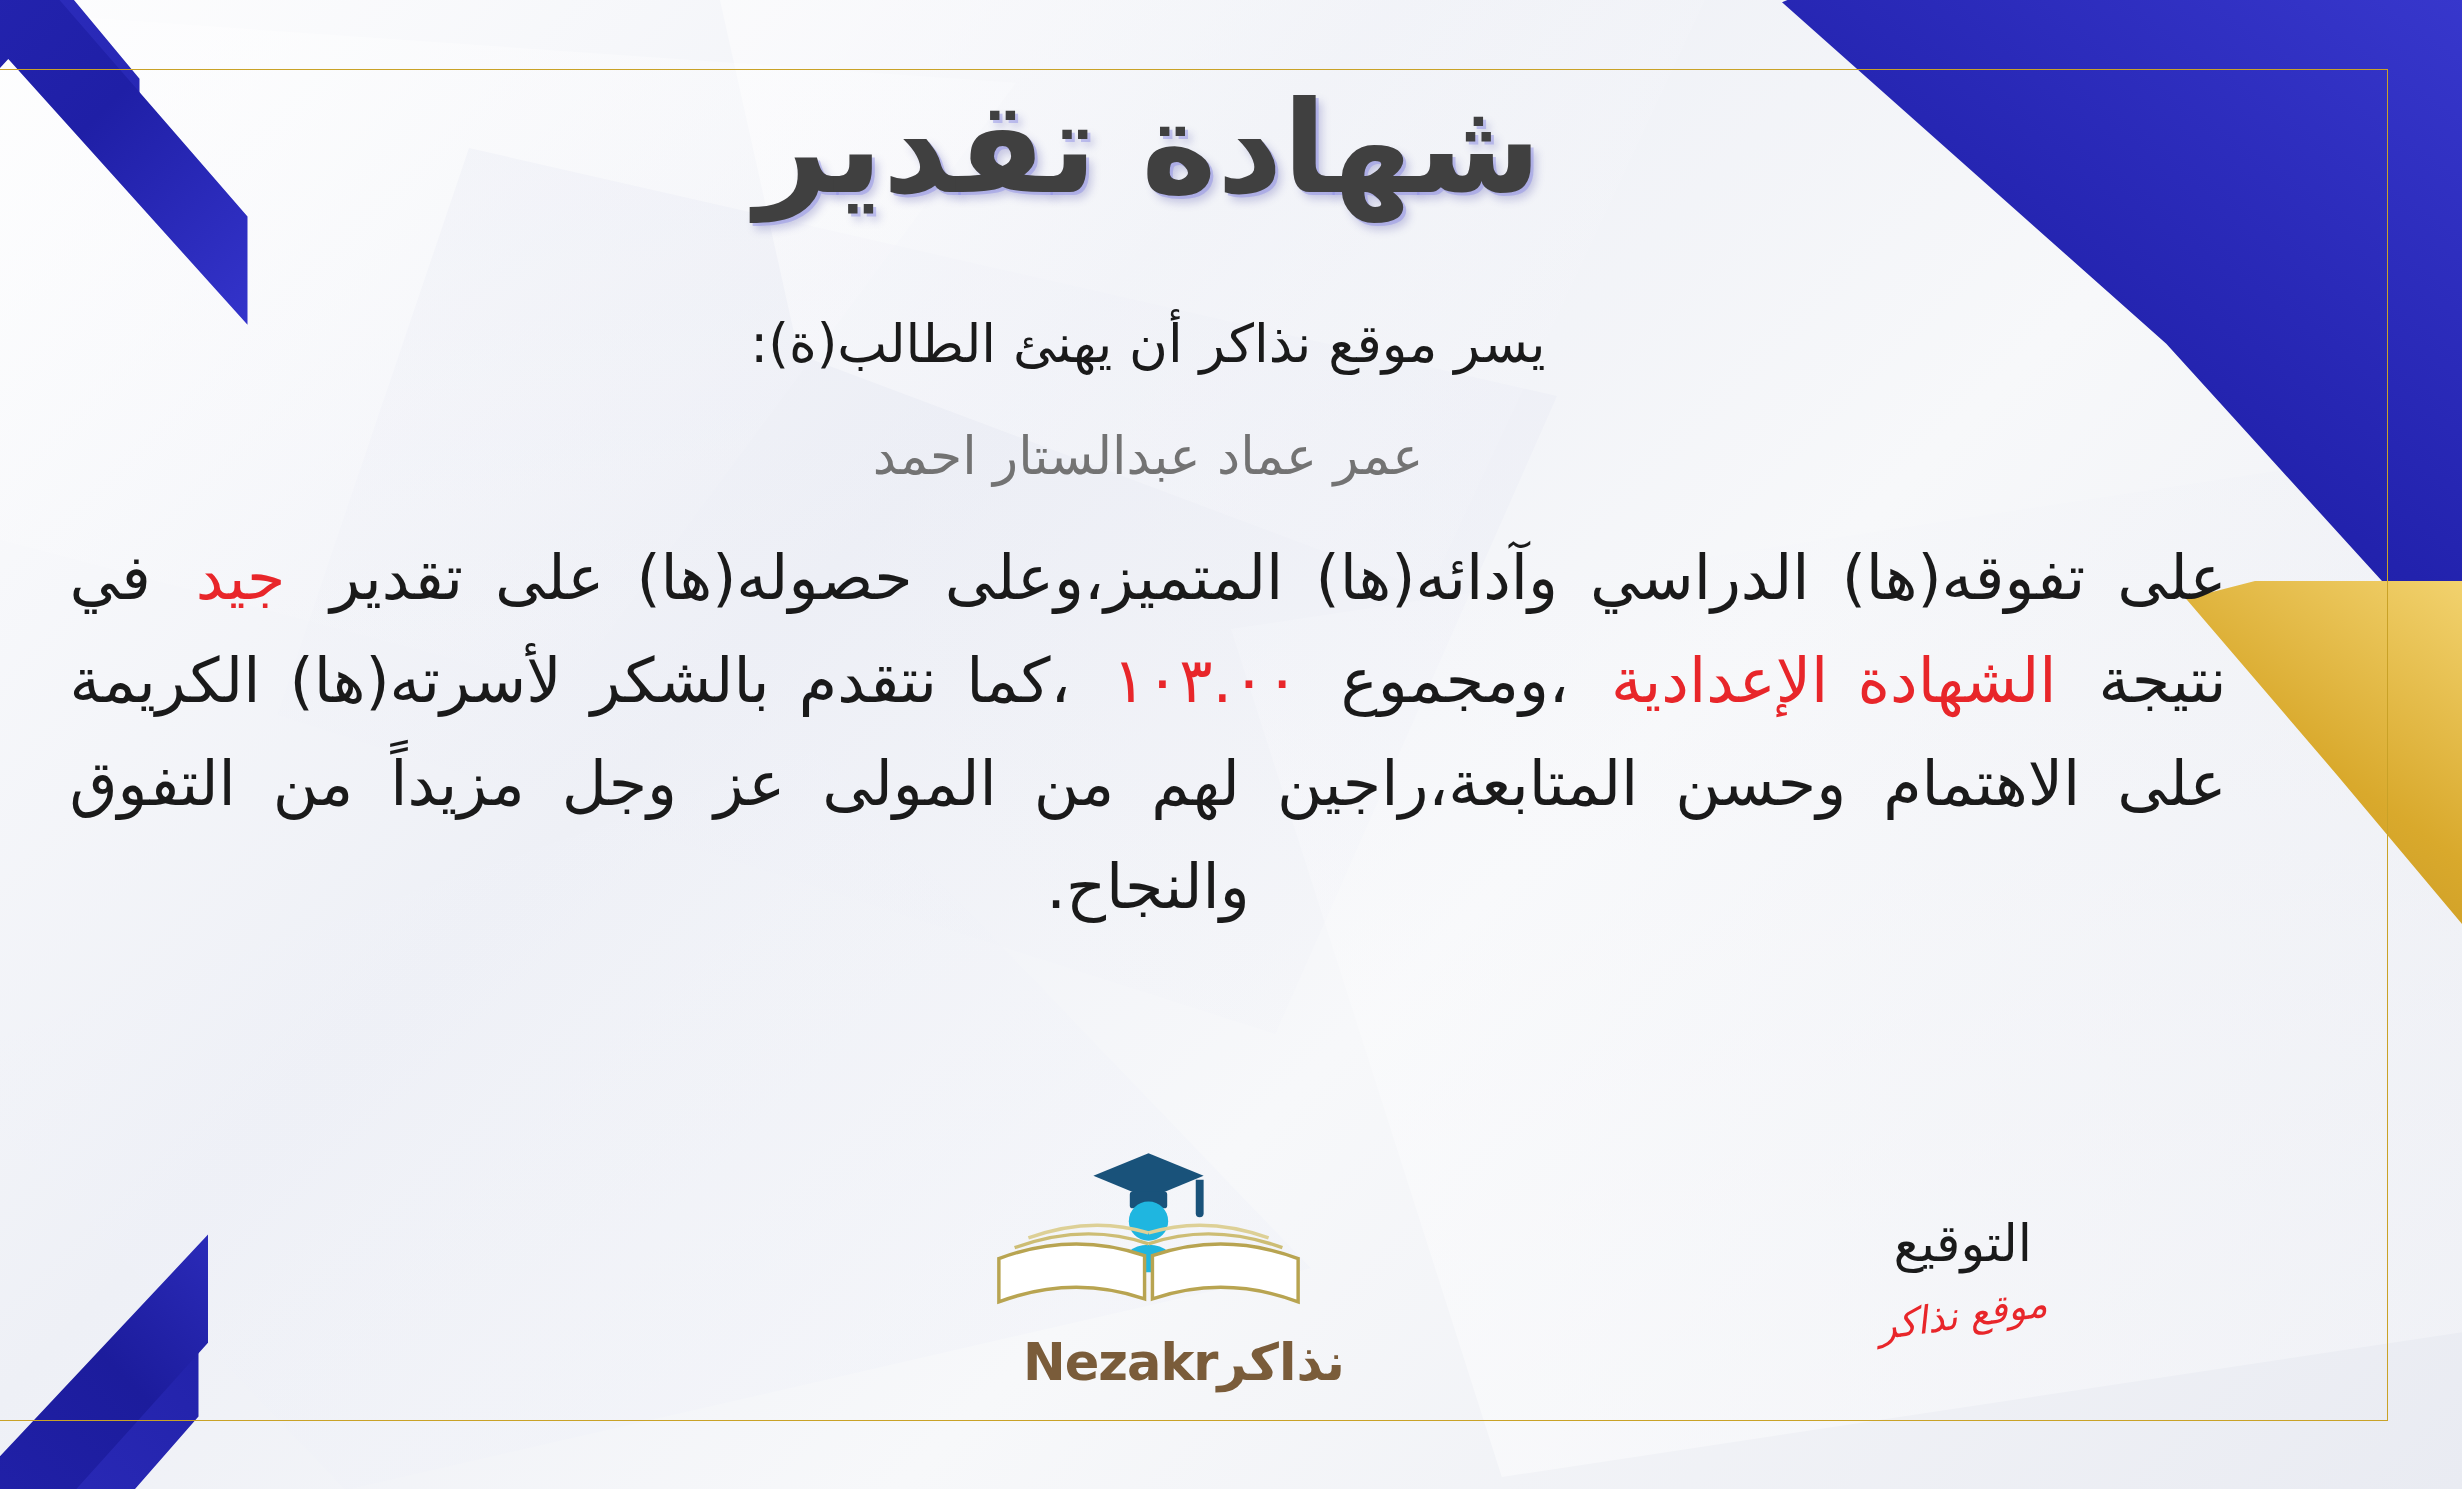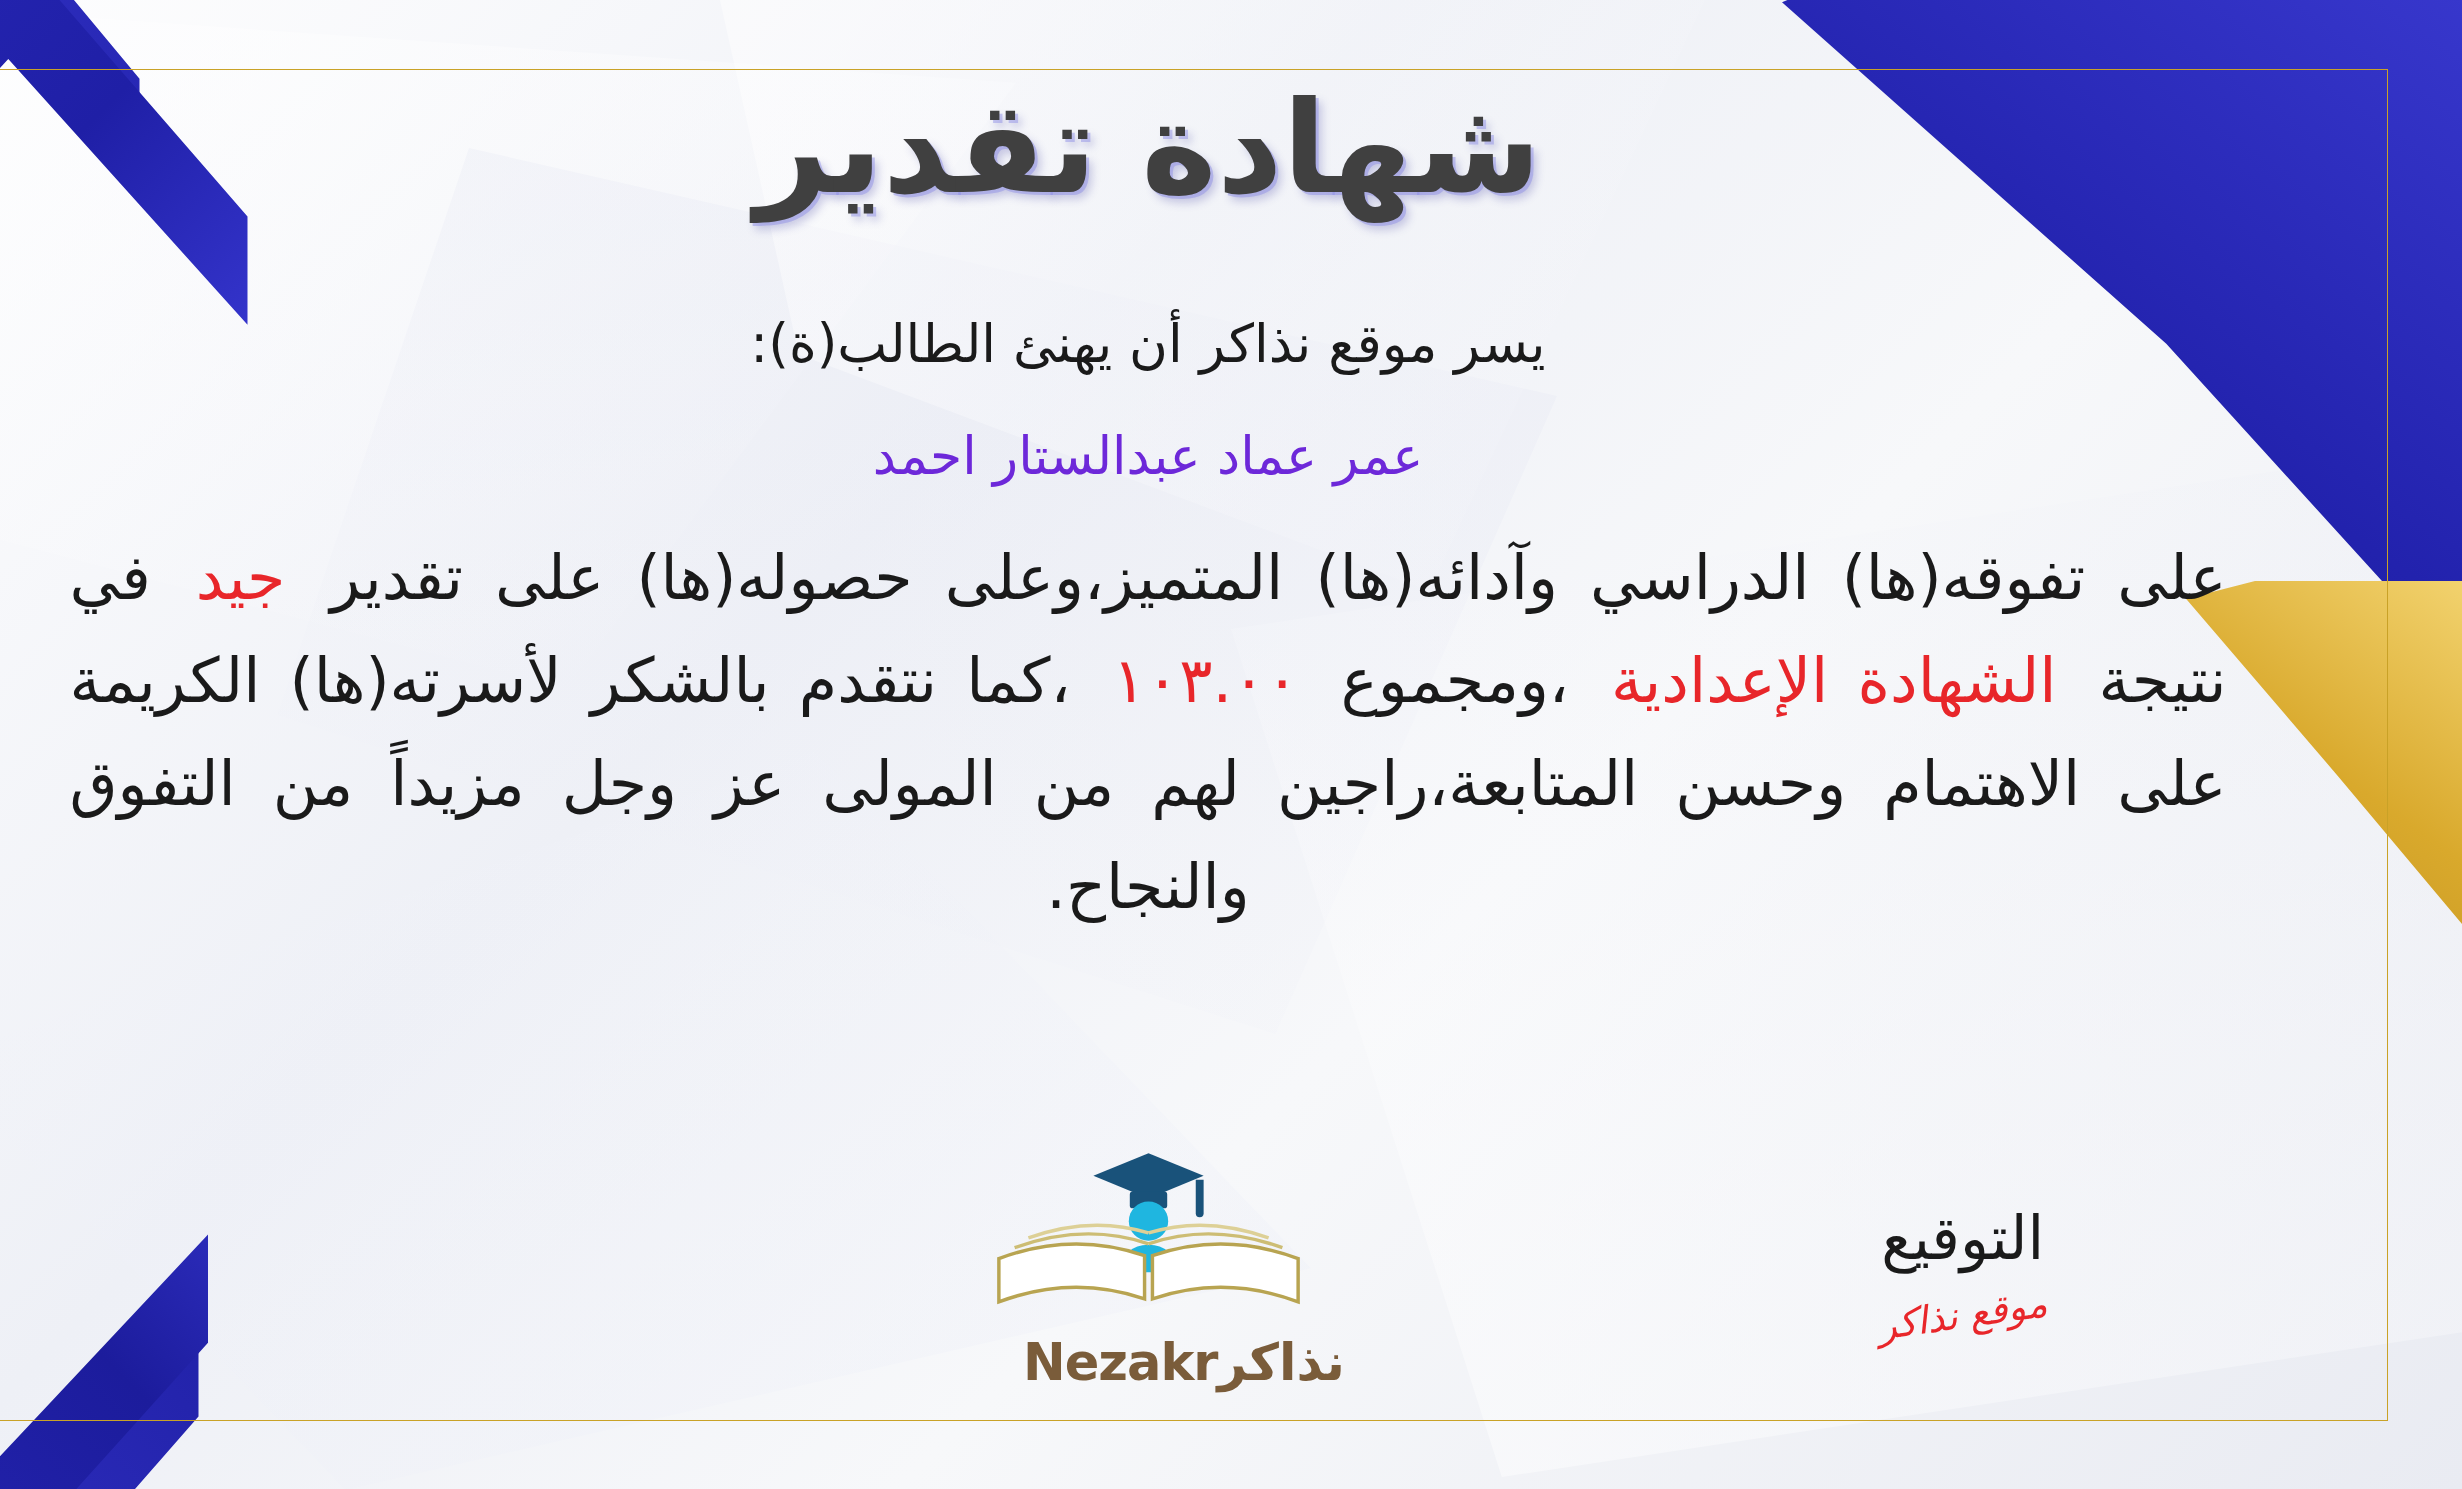--- a/index.html
+++ b/index.html
@@ -164,21 +164,21 @@
     line-height: 1.62;
     font-family: "DejaVu Sans", sans-serif;
   }
 
   .line-intro {
     font-size: 53px;
     margin-bottom: 27.6px;
   }
 
   .student-name {
-    color: #6d28d9;
+    color: #737373;
     font-size: 52px;
     margin-bottom: 28.6px;
   }
 
   .paragraph {
     width: 2157px;
     margin: 0 auto;
     text-align: justify;
     text-align-last: center;
     font-size: 62px;
@@ -191,21 +191,21 @@
   }
 
   .sig-block {
     position: absolute;
     right: 414px;
     bottom: 153px;
     text-align: center;
     direction: rtl;
   }
   .sig-label {
-    font-size: 60px;
+    font-size: 51px;
     color: #1a1a1a;
   }
   .sig-script {
     margin-top: 19.7px;
     font-size: 38px;
     color: #e8262a;
     font-style: italic;
     font-family: "DejaVu Serif", serif;
     transform: rotate(-8deg);
   }

